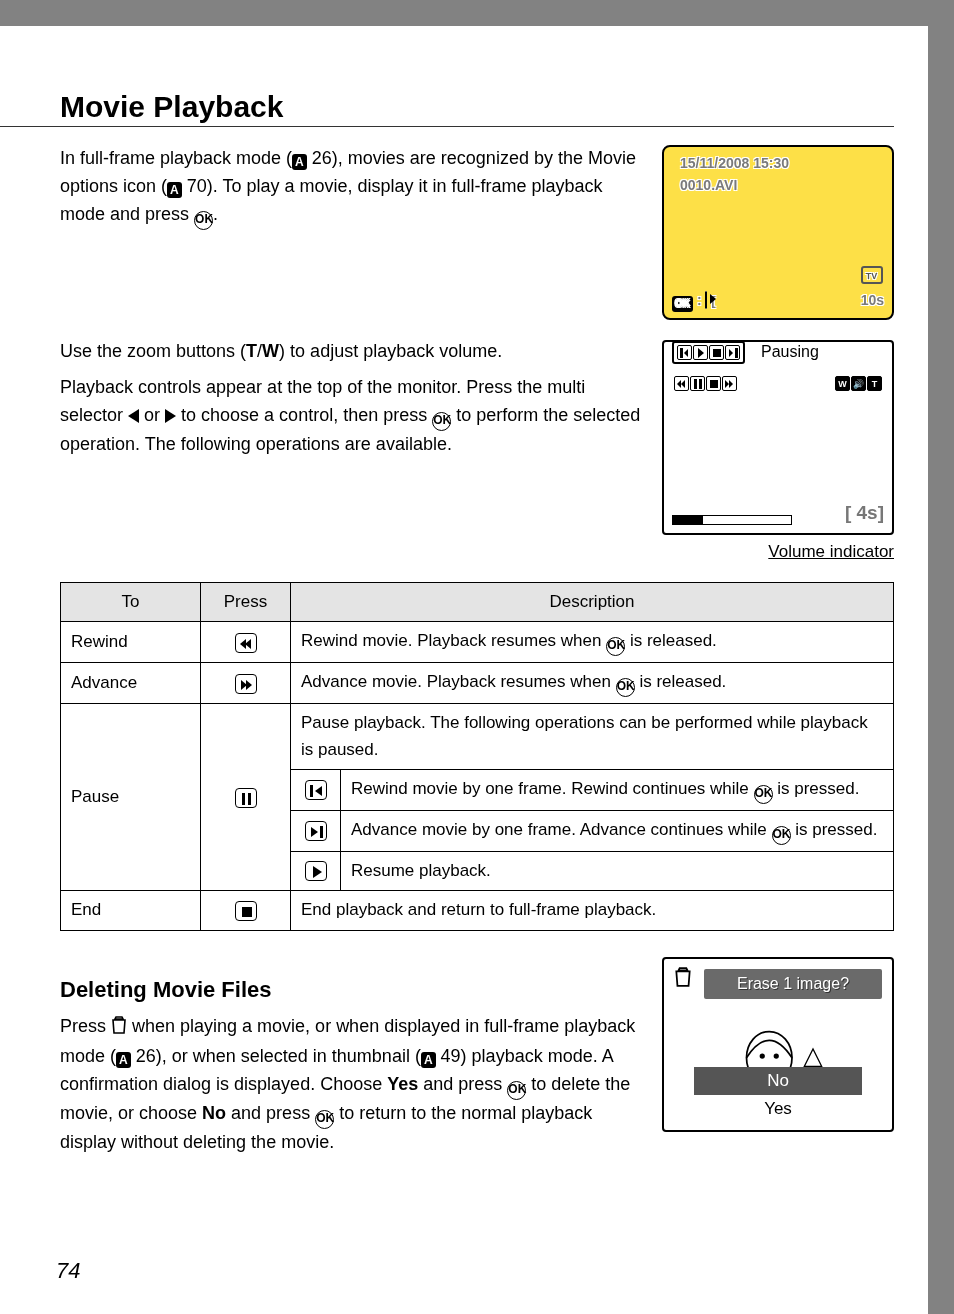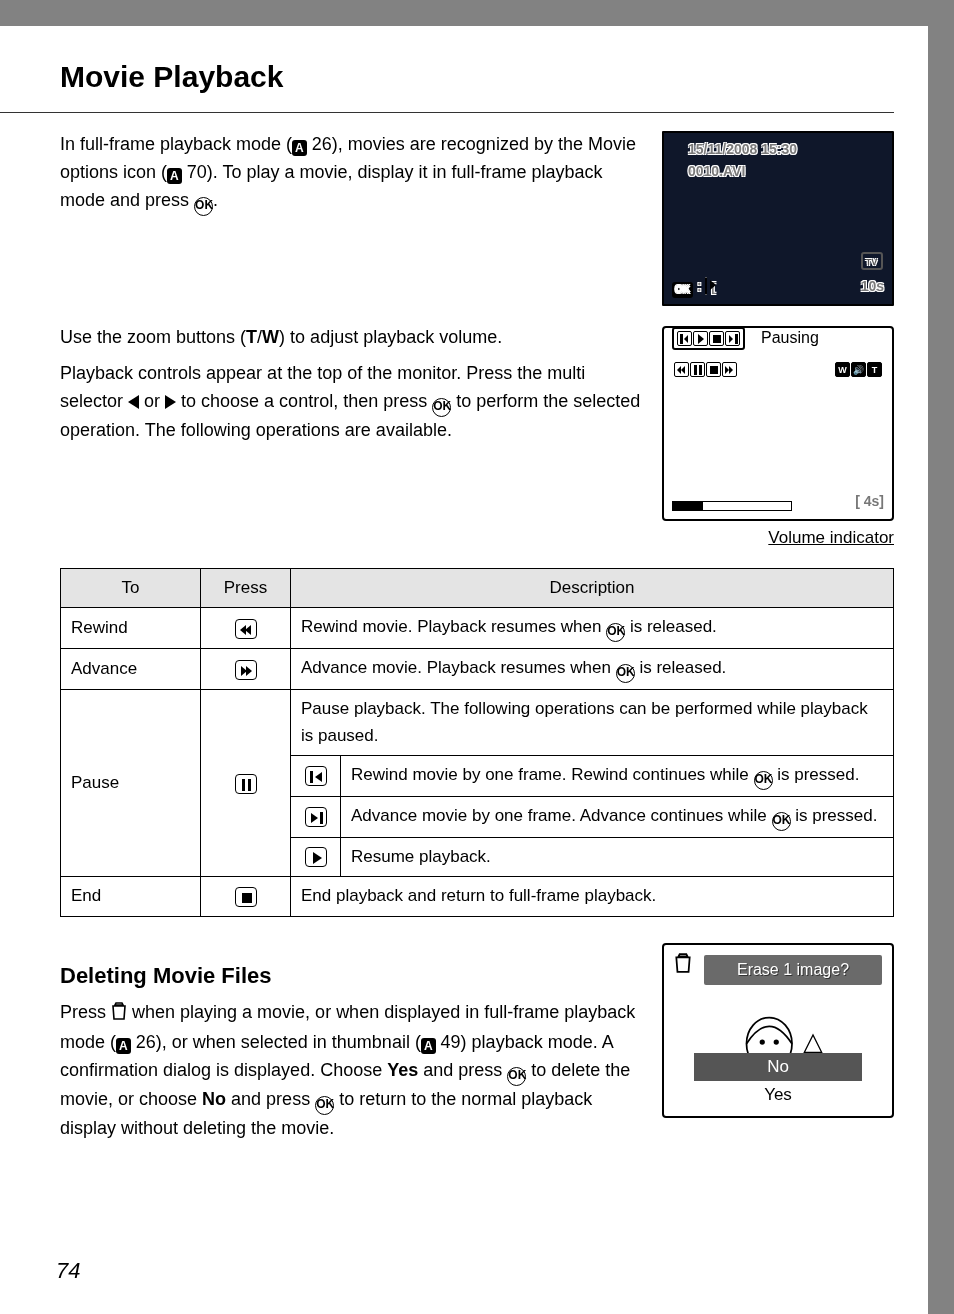--- a/index.html
+++ b/index.html
@@ -13,22 +13,23 @@
   .page {
     background: #fff;
     margin: 26px 26px 0 0;
     padding: 34px 34px 0 60px;
     min-height: 1288px;
     position: relative;
   }
   .heading-wrap {
     border-bottom: 1.5px solid #333;
     margin-bottom: 18px;
-    padding-bottom: 18px;
-    position: relative;
+    padding-bottom: 2px;
+    position: relative;
+    margin-top: 30px;
   }
   .heading-wrap::before {
     content: "";
     position: absolute;
     left: -60px;
     top: 0;
     height: 100%;
     width: 60px;
     border-bottom: 1.5px solid #333;
     box-sizing: content-box;
@@ -73,25 +74,25 @@
     vertical-align: -2px;
   }
   .tri-l { border-right: 11px solid #000; }
   .tri-r { border-left: 11px solid #000; }
   .trash {
     display: inline-block;
     vertical-align: -2px;
   }
   .screen {
     border: 2px solid #000;
-    border-radius: 1px;
+    border-radius: 8px;
     width: 232px;
     height: 175px;
-    background: #0f172a;
-    padding: 6px 24px;
+    background: #fde047;
+    padding: 6px 16px;
     font-size: 14px;
     color: #7a7a7a;
     position: relative;
     font-weight: bold;
     text-shadow:
       -1px -1px 0 #fff, 1px -1px 0 #fff,
       -1px 1px 0 #fff, 1px 1px 0 #fff;
   }
   .screen .bot {
     position: absolute;
@@ -208,21 +209,21 @@
   .ctrl-row .minirow { display: flex; gap: 1px; }
   .vol {
     display: flex; gap: 1px;
   }
   .vol .mini { background:#000; color:#fff; font-size:9px; font-weight:bold; text-align:center; line-height:14px;}
   .progress {
     position: absolute; bottom: 8px; left: 8px;
     width: 120px; height: 10px; border: 1.5px solid #000;
   }
   .progress::before { content:""; display:block; height:100%; width:25%; background:#000;}
-  .dur { position: absolute; bottom: 6px; right: 8px; font-size: 14px; color:#777; font-weight:bold;
+  .dur { position: absolute; bottom: 6px; right: 8px; font-size: 19px; color:#777; font-weight:bold;
     text-shadow: -1px -1px 0 #fff, 1px -1px 0 #fff, -1px 1px 0 #fff, 1px 1px 0 #fff;}
   .erase-header {
     background: #6a6a6a; color: #fff; font-size: 16px;
     text-align: center; padding: 3px 0;
     text-shadow: 1px 1px 0 #333;
     position: absolute; left: 40px; right: 10px; top: 10px;
     border-radius: 2px;
   }
   .erase-trash {
     position: absolute; left: 10px; top: 6px; font-size: 20px;

